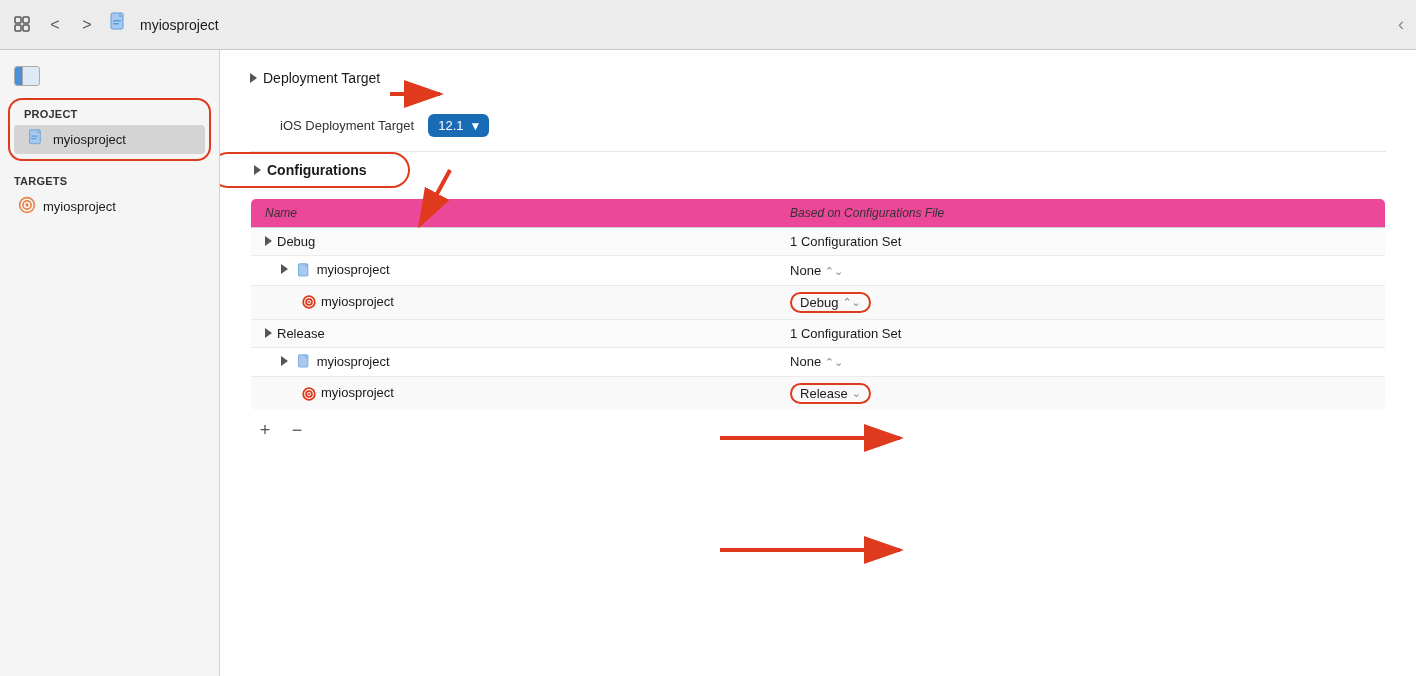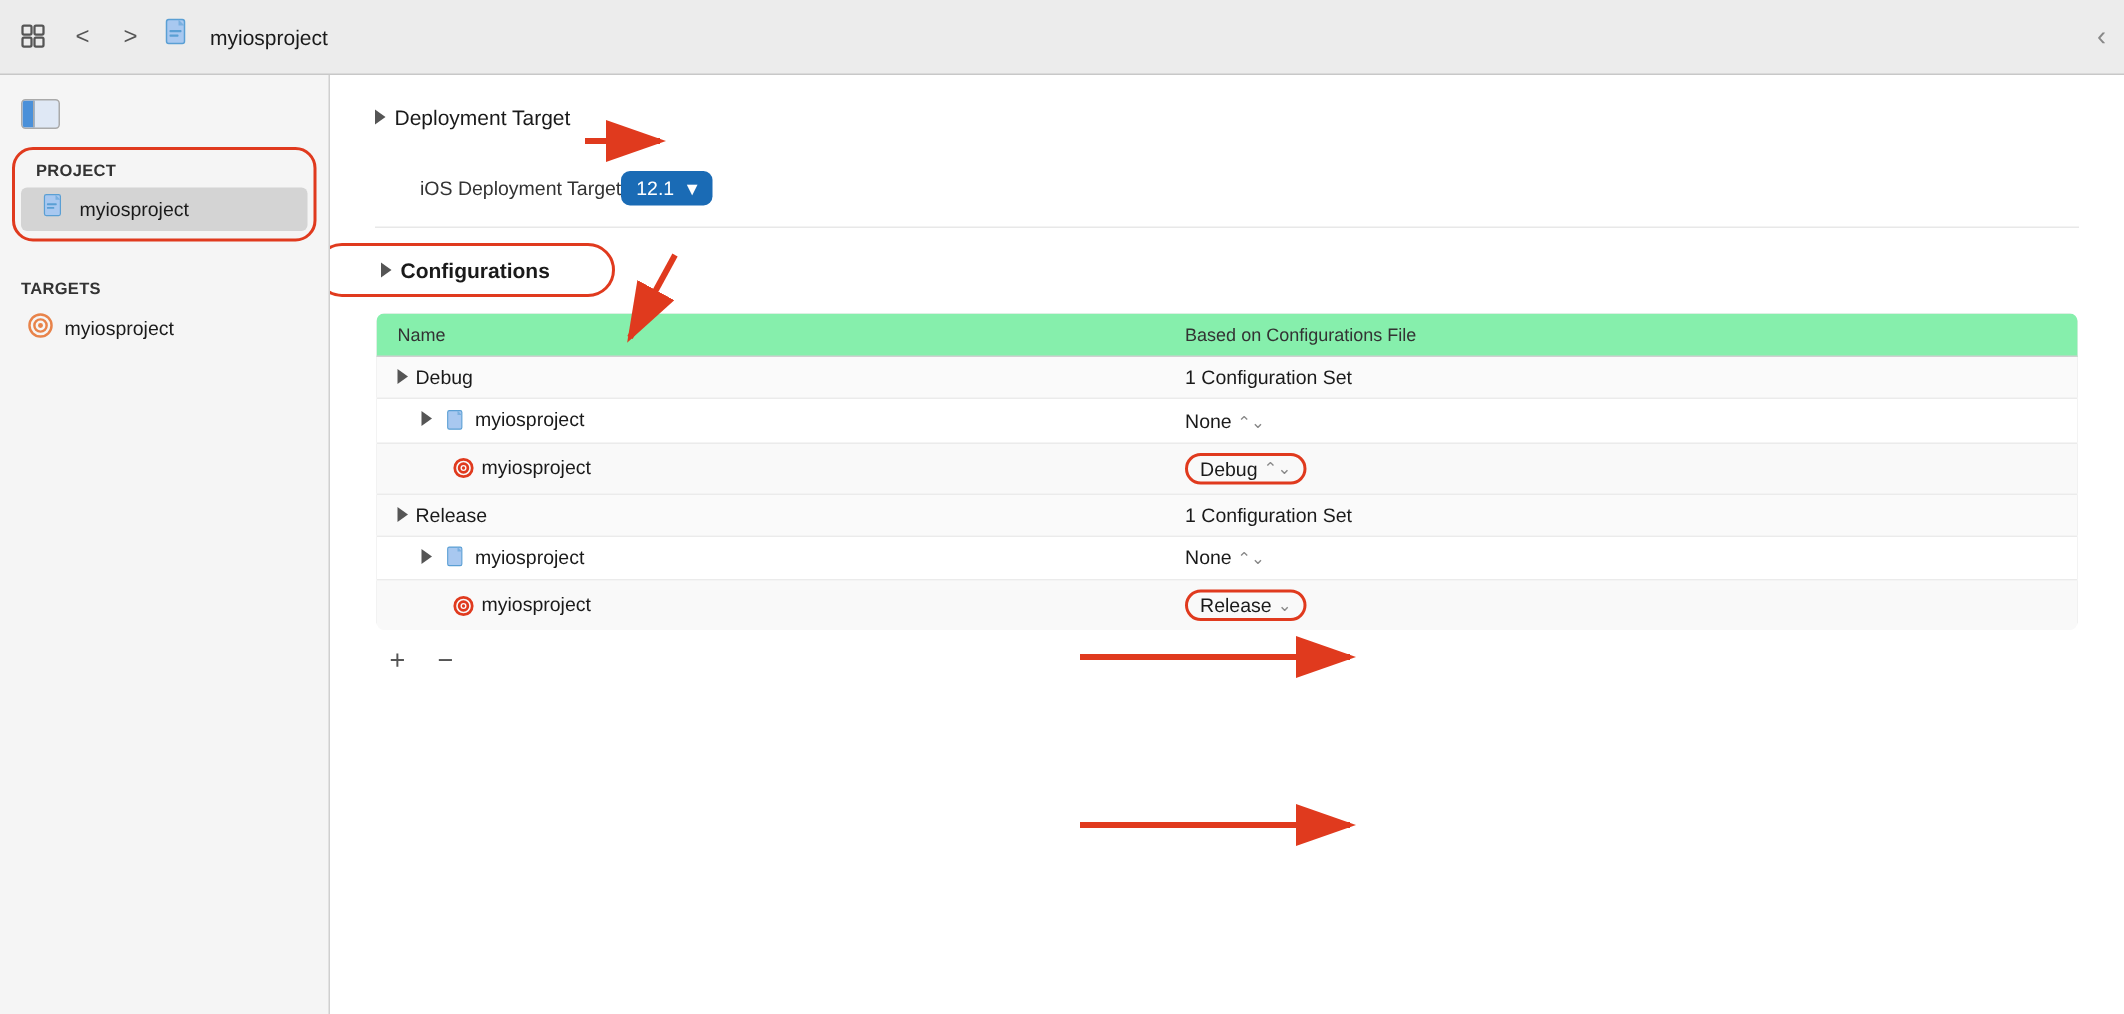--- a/index.html
+++ b/index.html
@@ -118,20 +118,21 @@
       border-left: 7px solid #555;
       border-top: 5px solid transparent;
       border-bottom: 5px solid transparent;
       display: inline-block;
     }
 
     
     .deployment-row {
       display: flex;
       align-items: center;
+      gap: 14px;
       padding: 14px 30px;
       border-bottom: 1px solid #e8e8e8;
     }
     .deployment-label { font-size: 13px; color: #333; }
     .deployment-select {
       display: flex;
       align-items: center;
       background: #1a6bb5;
       color: white;
       border-radius: 6px;
@@ -140,48 +141,49 @@
       font-weight: 500;
       gap: 6px;
       cursor: pointer;
     }
     .deployment-select .chevron {
       font-size: 12px;
     }
 
     
     .config-section {
-      margin-top: 20px;
+      margin-top: 10px;
     }
     .config-section-header {
       display: flex;
       align-items: center;
       gap: 6px;
       font-size: 14px;
       font-weight: 700;
       margin-bottom: 10px;
       padding: 0 4px;
     }
 
     
     .config-table {
       width: 100%;
       border-collapse: collapse;
       border: 1px solid #d0d0d0;
       border-radius: 6px;
       overflow: hidden;
     }
     .config-table th {
-      background: #86efac;
+      background: #ec4899;
       border-bottom: 1px solid #d0d0d0;
       padding: 7px 14px;
       text-align: left;
       font-size: 12px;
       font-weight: 500;
       color: #333;
+      font-style: italic;
     }
     .config-table td {
       padding: 6px 14px;
       border-bottom: 1px solid #ebebeb;
       font-size: 13px;
       vertical-align: middle;
     }
     .config-table tr:last-child td { border-bottom: none; }
     .config-table tr.group-row td { font-weight: 500; background: #fafafa; }
     .config-table tr.sub-row td:first-child { padding-left: 30px; }
@@ -252,21 +254,21 @@
 
     <div class="sidebar">
 
       <div style="padding: 4px 14px 10px 14px;">
         <div style="width:26px;height:20px;border:1.5px solid #aaa;border-radius:3px;background:#dfe8f5;display:flex;align-items:center;overflow:hidden;">
           <div style="width:8px;height:100%;background:#4a90d9;border-right:1.5px solid #aaa;"></div>
           <div style="flex:1;"></div>
         </div>
       </div>
 
-      <div style="border: 2.5px solid #e03a1e; border-radius: 14px; margin: 2px 8px 22px 8px; padding: 4px 0;">
+      <div style="border: 2.5px solid #e03a1e; border-radius: 14px; margin: 2px 8px 10px 8px; padding: 4px 0;">
         <div class="sidebar-section-label">PROJECT</div>
         <div class="sidebar-item selected">
           <div>
             <svg width="18" height="18" viewBox="0 0 22 22">
               <rect x="2" y="1" width="13" height="17" rx="1.5" fill="#a8c8f0" stroke="#5a9fd4" stroke-width="1"></rect>
               <polygon points="11,1 15,5 11,5" fill="#7ab0e0"></polygon>
               <rect x="4" y="8" width="8" height="1.5" rx="0.5" fill="#5a9fd4"></rect>
               <rect x="4" y="11" width="6" height="1.5" rx="0.5" fill="#5a9fd4"></rect>
             </svg>
           </div>

